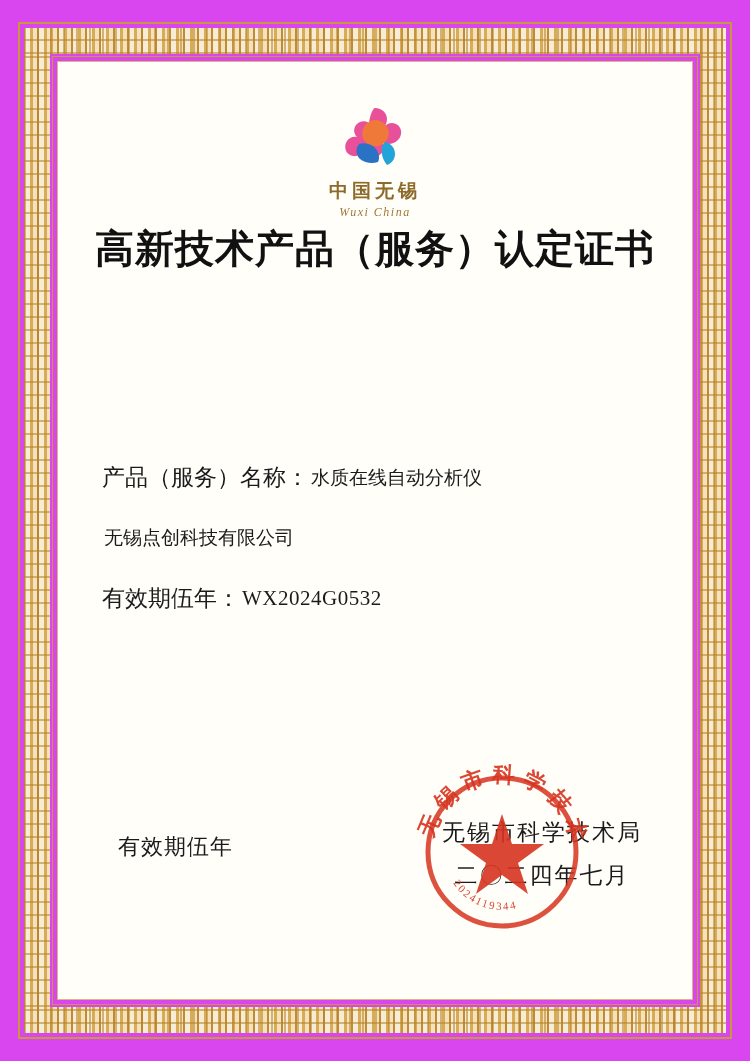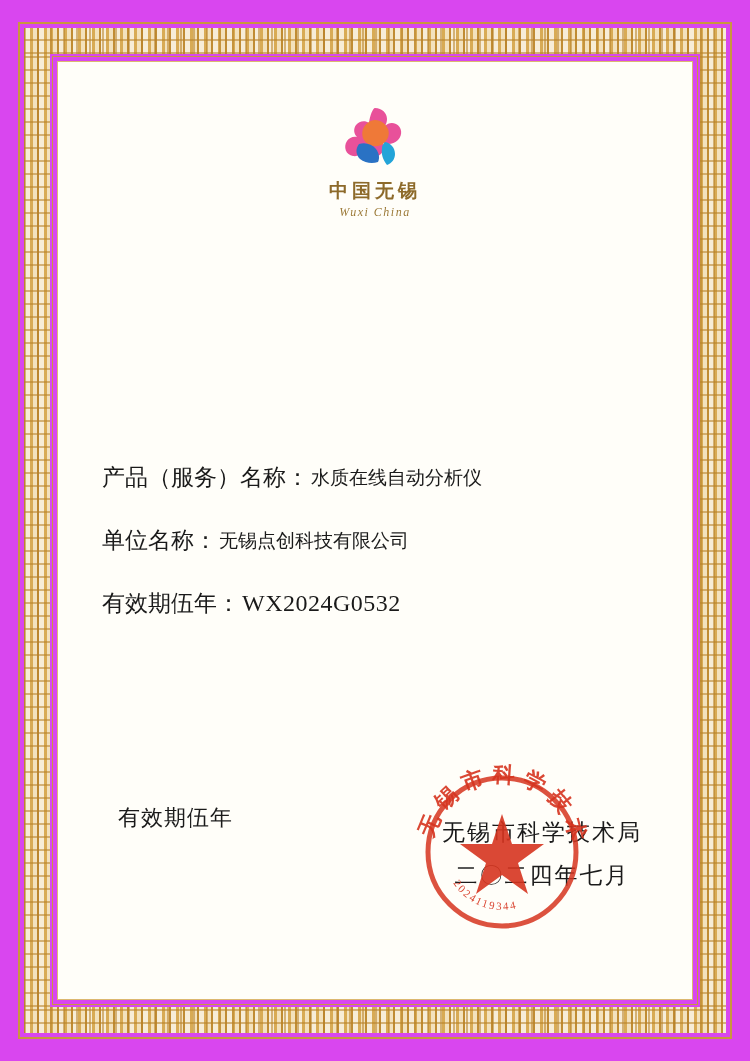--- a/index.html
+++ b/index.html
@@ -155,29 +155,29 @@
   }
   .field-value {
     font-family: Liberation Serif, serif;
     font-size: 19px;
     color: #1a1a1a;
     white-space: nowrap;
     padding-left: 2px;
   }
   .field-value.code {
     font-family: "Liberation Serif", serif;
-    font-size: 24px;
+    font-size: 21px;
     letter-spacing: .5px;
   }
 
   
   .validity {
     position: absolute;
     left: 60px;
-    top: 741px;
+    top: 770px;
     font-size: 22px;
     letter-spacing: 1px;
     color: #1a1a1a;
     font-family: "DejaVu Serif", "Liberation Serif", serif;
   }
   .issuer {
     position: absolute;
     right: 50px;
     top: 755px;
     text-align: center;
@@ -227,30 +227,30 @@
             <path d="M46 16c6 0 11 4 13 9 2 5 0 11-4 14-4 4-11 4-16 1-5-3-7-9-5-15 2-5 7-9 12-9z" fill="#f07d2e" opacity=".9"></path>
             <path d="M30 40c6-2 13 0 17 5 3 4 4 9 2 13-6 2-13 1-18-3-4-4-5-10-1-15z" fill="#2a72c4"></path>
             <path d="M56 38c6 1 10 6 10 12 0 5-3 9-8 11-4-5-6-11-5-17 0-2 1-4 3-6z" fill="#23a4d8"></path>
           </g>
         </svg>
       </span>
       <div class="emblem-cn">中国无锡</div>
       <div class="emblem-en">Wuxi China</div>
     </div>
 
+    <div class="title">高新技术产品（服务）认定证书</div>
 
     <div class="fields">
 
       <div class="field-row">
         <span class="field-label">产品（服务）名称：</span>
         <span class="field-value">水质在线自动分析仪</span>
       </div>
 
       <div class="field-row">
-        <span class="field-label">单位名称：</span>
         <span class="field-value">无锡点创科技有限公司</span>
       </div>
 
       <div class="field-row">
         <span class="field-label">有效期伍年：</span>
         <span class="field-value code">WX2024G0532</span>
       </div>
 
     </div>
 

